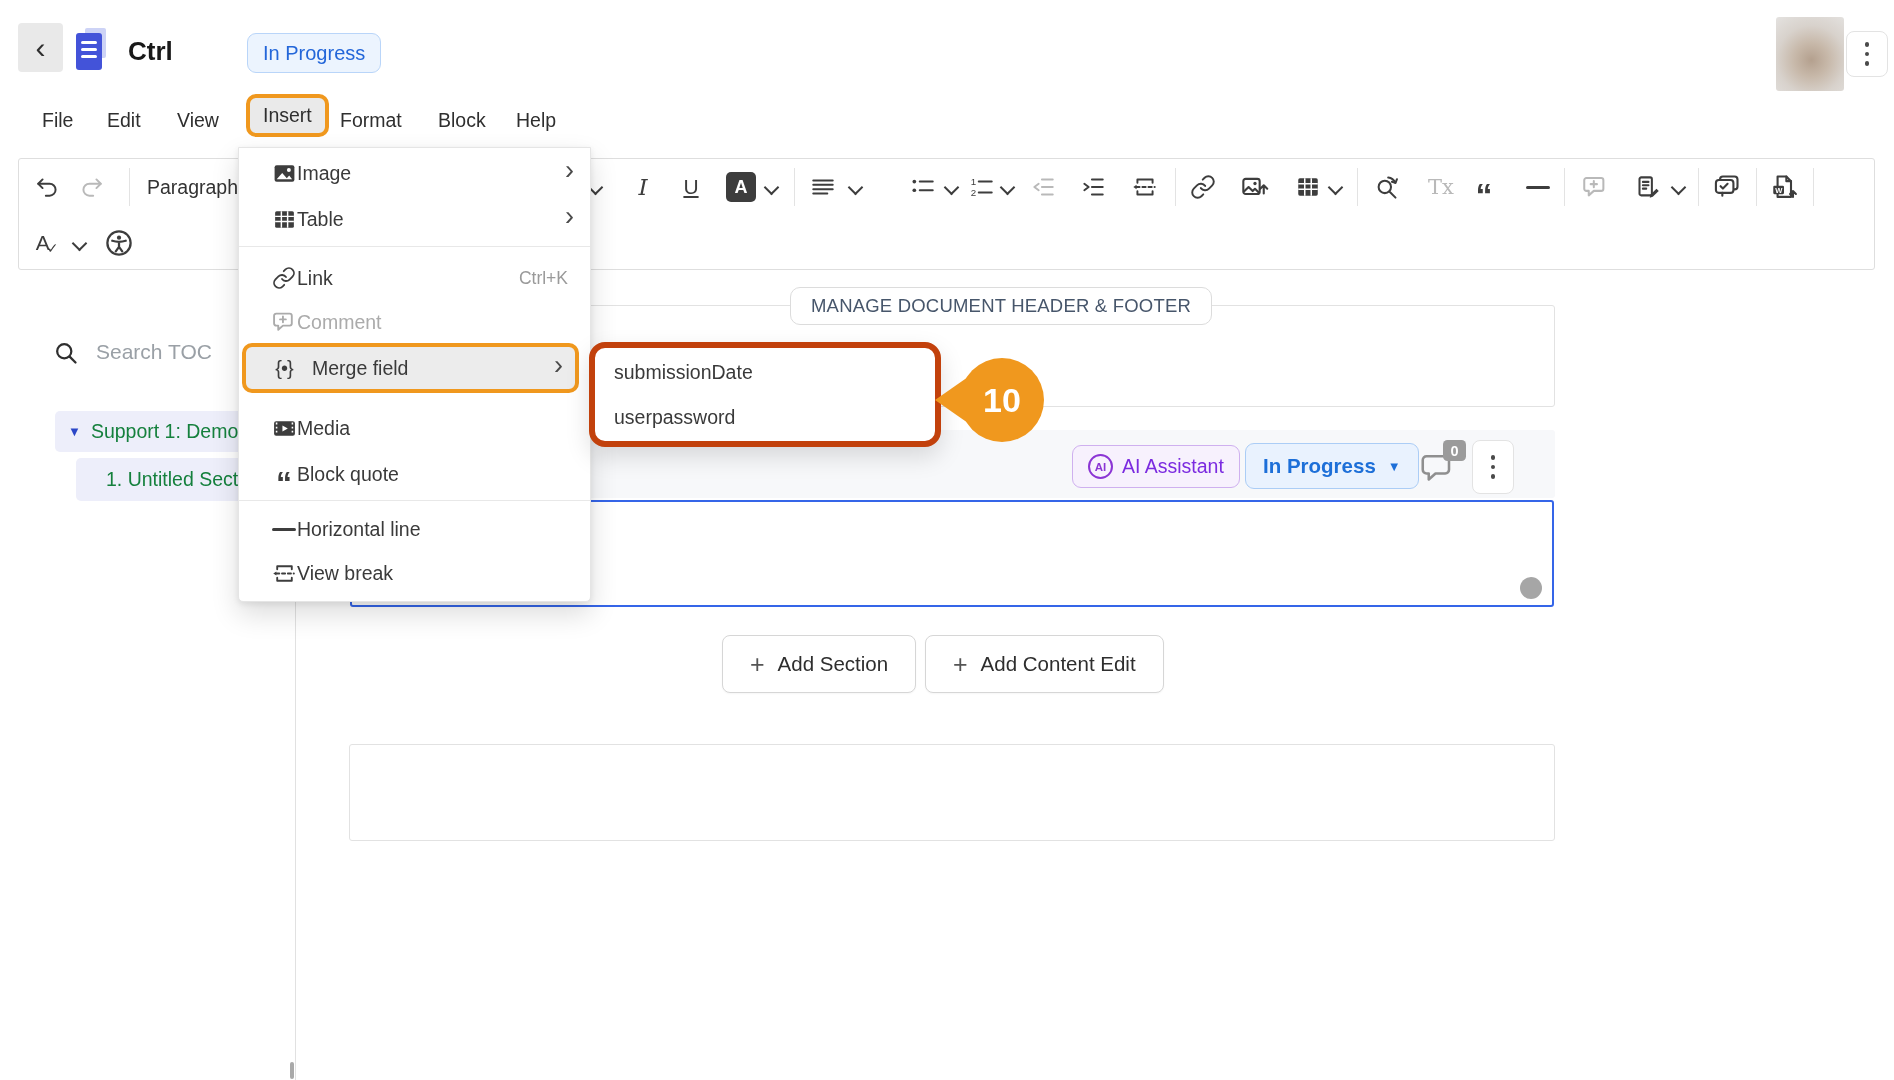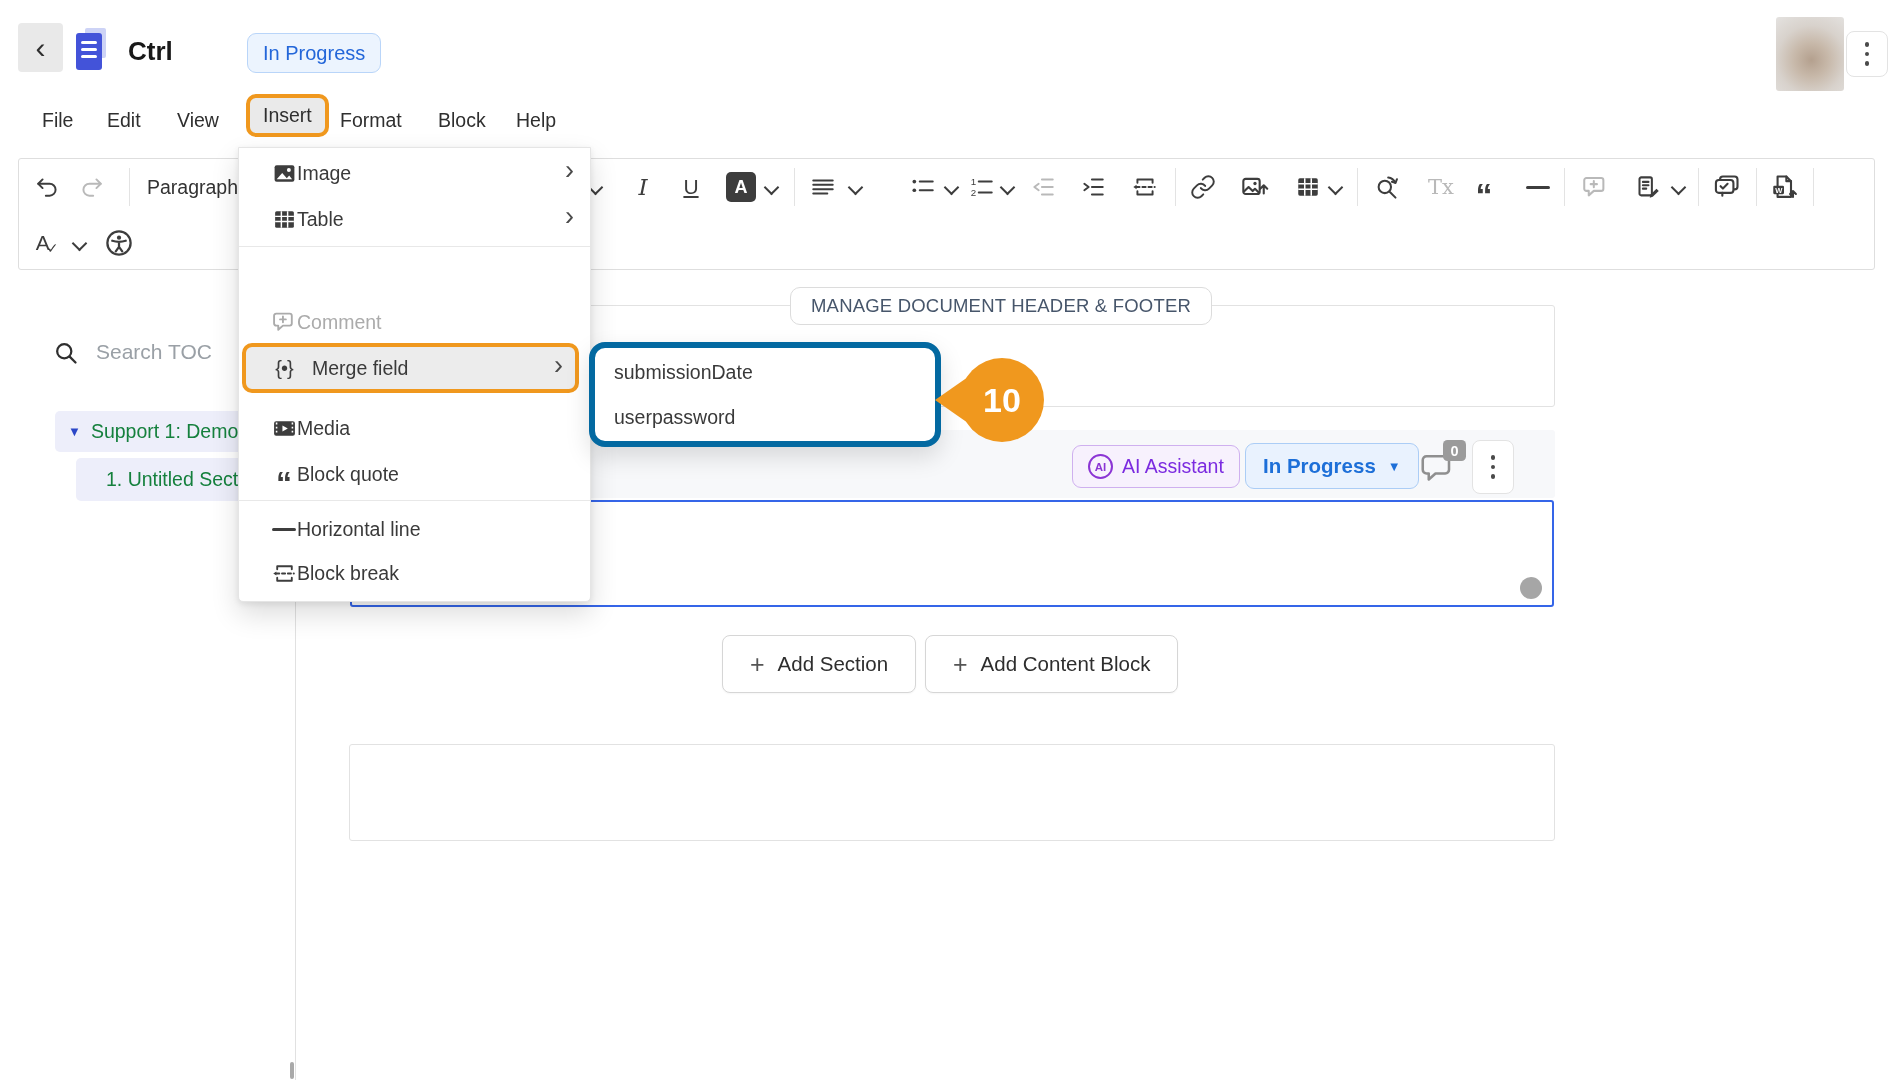--- a/index.html
+++ b/index.html
@@ -102,21 +102,21 @@
   .msep{position:absolute;left:0;width:100%;height:1px;background:#e8e8e8}
   .mdis{color:#ababab !important;cursor:default}
   .mdis .mico{color:#ababab}
   .merge-hl{position:absolute;left:3px;top:195px;width:337px;height:50px;background:#ececec;
             border:4px solid #F0981E;border-radius:10px;box-sizing:border-box;display:flex;
             align-items:center;gap:15px;padding-left:25px;font-size:19.5px;color:#3a3a3a;cursor:pointer}
   .mergeg{font-size:20px;font-weight:500;letter-spacing:-1px}
 
   
   .submenu{position:absolute;left:589px;top:342px;width:352px;height:105px;background:#fff;
-           border:6px solid #0369a1;border-radius:16px;box-sizing:border-box;z-index:45;
+           border:6px solid #c2410c;border-radius:16px;box-sizing:border-box;z-index:45;
            box-shadow:0 10px 24px rgba(0,0,0,.13);display:flex;flex-direction:column;justify-content:center}
   .subitem{height:45px;display:flex;align-items:center;padding-left:19px;font-size:19.5px;color:#3a3a3a;cursor:pointer}
   .balloon{position:absolute;left:960px;top:358px;width:84px;height:84px;background:#F0981E;border-radius:50%;
            display:flex;align-items:center;justify-content:center;color:#fff;font-size:34px;font-weight:600;z-index:50}
   .balloon::before{content:"";position:absolute;left:-25px;top:50%;transform:translateY(-50%);
            border-top:23px solid transparent;border-bottom:23px solid transparent;border-right:33px solid #F0981E}
 </style>
 </head>
 <body>
 
@@ -351,21 +351,21 @@
 
 <div class="edit-block"></div>
 <div class="drag-dot"></div>
 
 <div class="add-btn" style="left:722px">
   <span class="plus">+</span>
   <span>Add Section</span>
 </div>
 <div class="add-btn" style="left:925px">
   <span class="plus">+</span>
-  <span>Add Content Block</span>
+  <span>Add Content Edit</span>
 </div>
 
 <div class="panel" style="left:349px;top:744px;width:1206px;height:97px"></div>
 
 <div class="imenu">
   <div class="mrow" style="top:2px">
     <span class="mico">
       <svg width="25" height="25" viewBox="0 0 24 24">
           <rect x="2.5" y="4" width="19" height="16" rx="2" fill="#3d3d3d"></rect>
           <circle cx="16.2" cy="8.6" r="1.9" fill="#fff"></circle>
@@ -379,20 +379,30 @@
     <span class="mico">
       <svg width="25" height="25" viewBox="0 0 24 24">
           <rect x="3" y="4" width="18" height="16" rx="1.5" fill="#3d3d3d"></rect>
           <path d="M3 9h18M3 14h18M9 4v16M15 4v16" stroke="#fff" stroke-width="1.4" fill="none"></path>
         </svg>
     </span>
     <span>Table</span>
     <span class="msub">›</span>
   </div>
   <div class="msep" style="top:98px"></div>
+  <div class="mrow" style="top:107px">
+    <span class="mico">
+      <svg class="ln" width="24" height="24" viewBox="0 0 24 24">
+          <path d="M10 13a5 5 0 0 0 7.54.54l3-3a5 5 0 0 0-7.07-7.07l-1.72 1.71"></path>
+          <path d="M14 11a5 5 0 0 0-7.54-.54l-3 3a5 5 0 0 0 7.07 7.07l1.71-1.71"></path>
+        </svg>
+    </span>
+    <span>Link</span>
+    <span class="mshort">Ctrl+K</span>
+  </div>
   <div class="mrow mdis" style="top:151px">
     <span class="mico">
       <svg class="ln" width="25" height="25" viewBox="0 0 24 24">
           <path d="M4 3.5h13a2 2 0 0 1 2 2V13a2 2 0 0 1-2 2h-6.5L6 19v-4H4a2 2 0 0 1-2-2V5.5a2 2 0 0 1 2-2z"></path>
           <path d="M10.5 6.2v5.6M7.7 9h5.6"></path>
         </svg>
     </span>
     <span>Comment</span>
   </div>
   <div class="merge-hl">
@@ -426,21 +436,21 @@
     <span>Horizontal line</span>
   </div>
   <div class="mrow" style="top:402px">
     <span class="mico">
       <svg class="ln" width="25" height="25" viewBox="0 0 24 24">
           <path d="M5 5h14M5 5v3M19 5v3M5 19h14M5 19v-3M19 19v-3"></path>
           <path stroke-dasharray="3 2.6" d="M4 12h17"></path>
           <path d="M1.2 12l3-2v4z" fill="currentColor" stroke="none"></path>
         </svg>
     </span>
-    <span>Block break</span>
+    <span>View break</span>
   </div>
 </div>
 
 <div class="submenu">
   <div class="subitem">submissionDate</div>
   <div class="subitem">userpassword</div>
 </div>
 
 <div class="balloon">
   <span>10</span>

